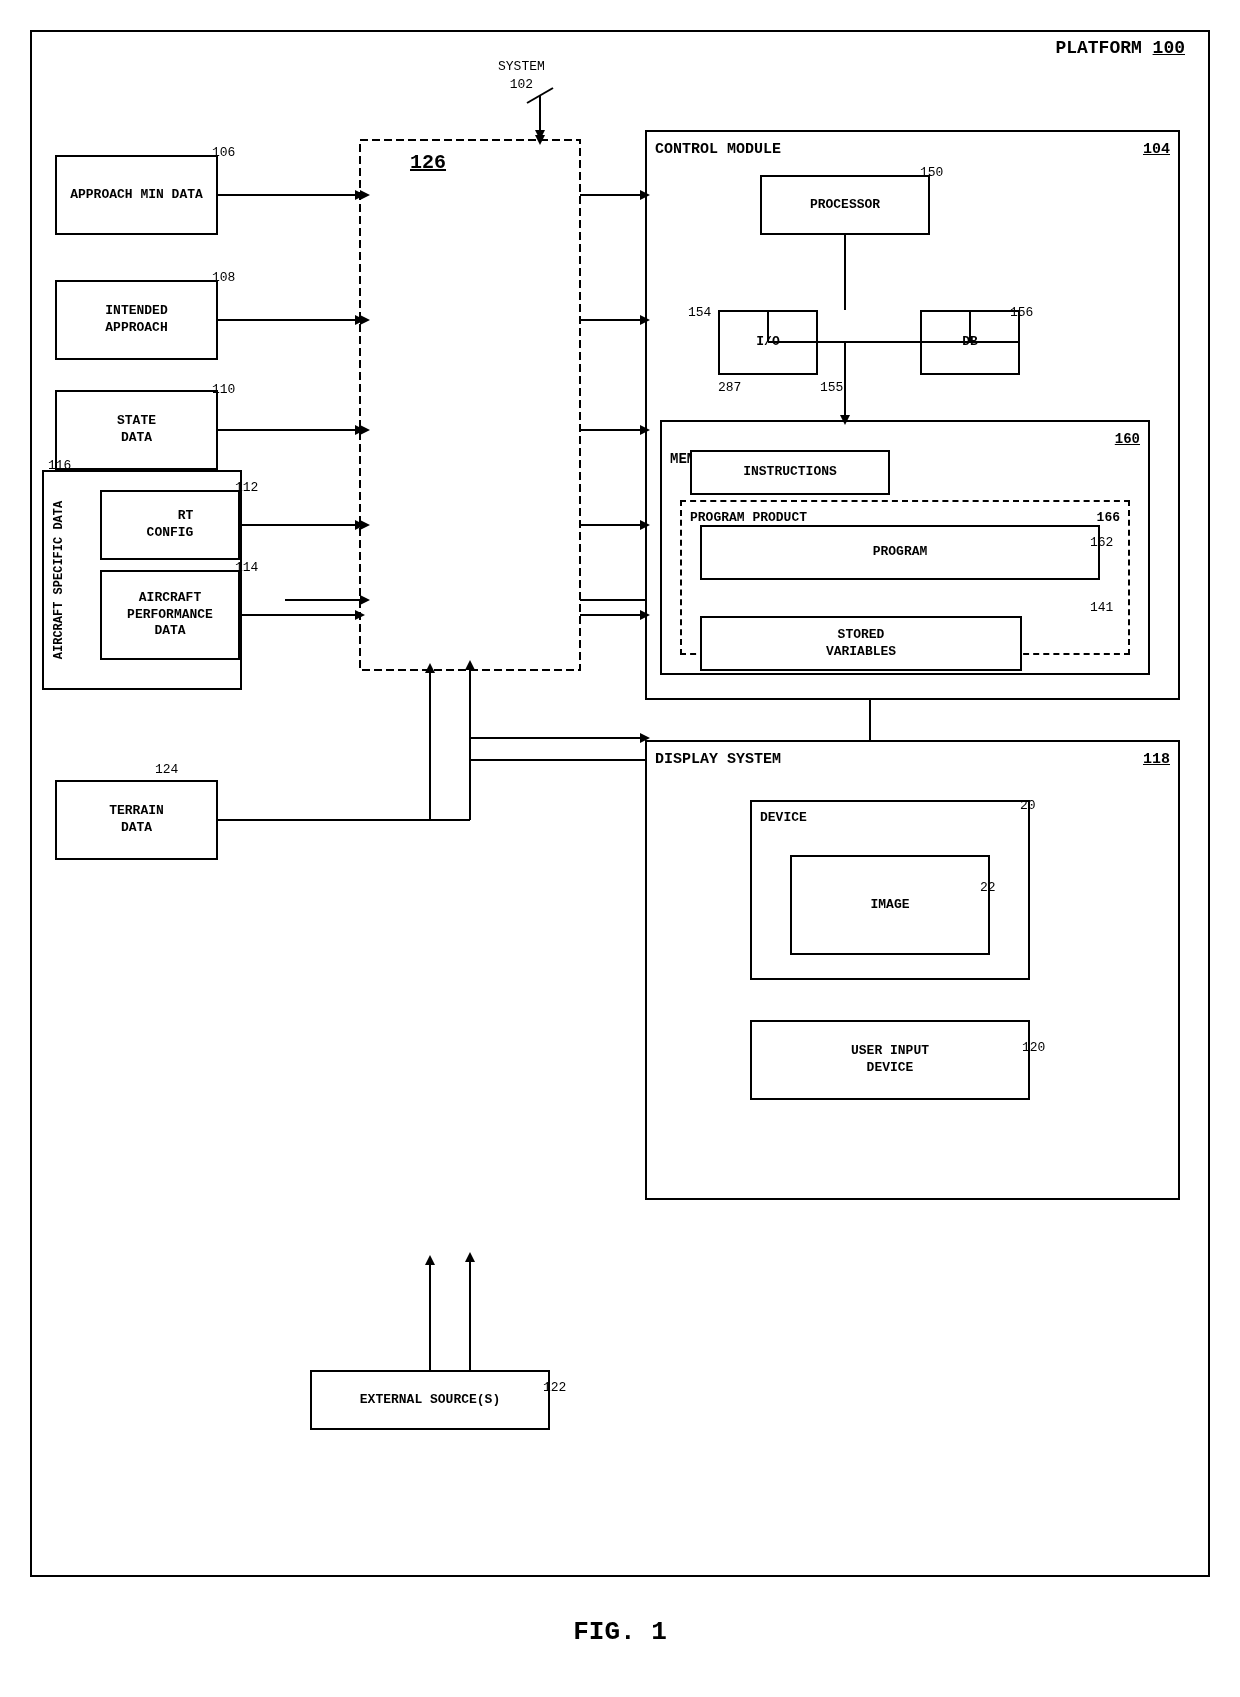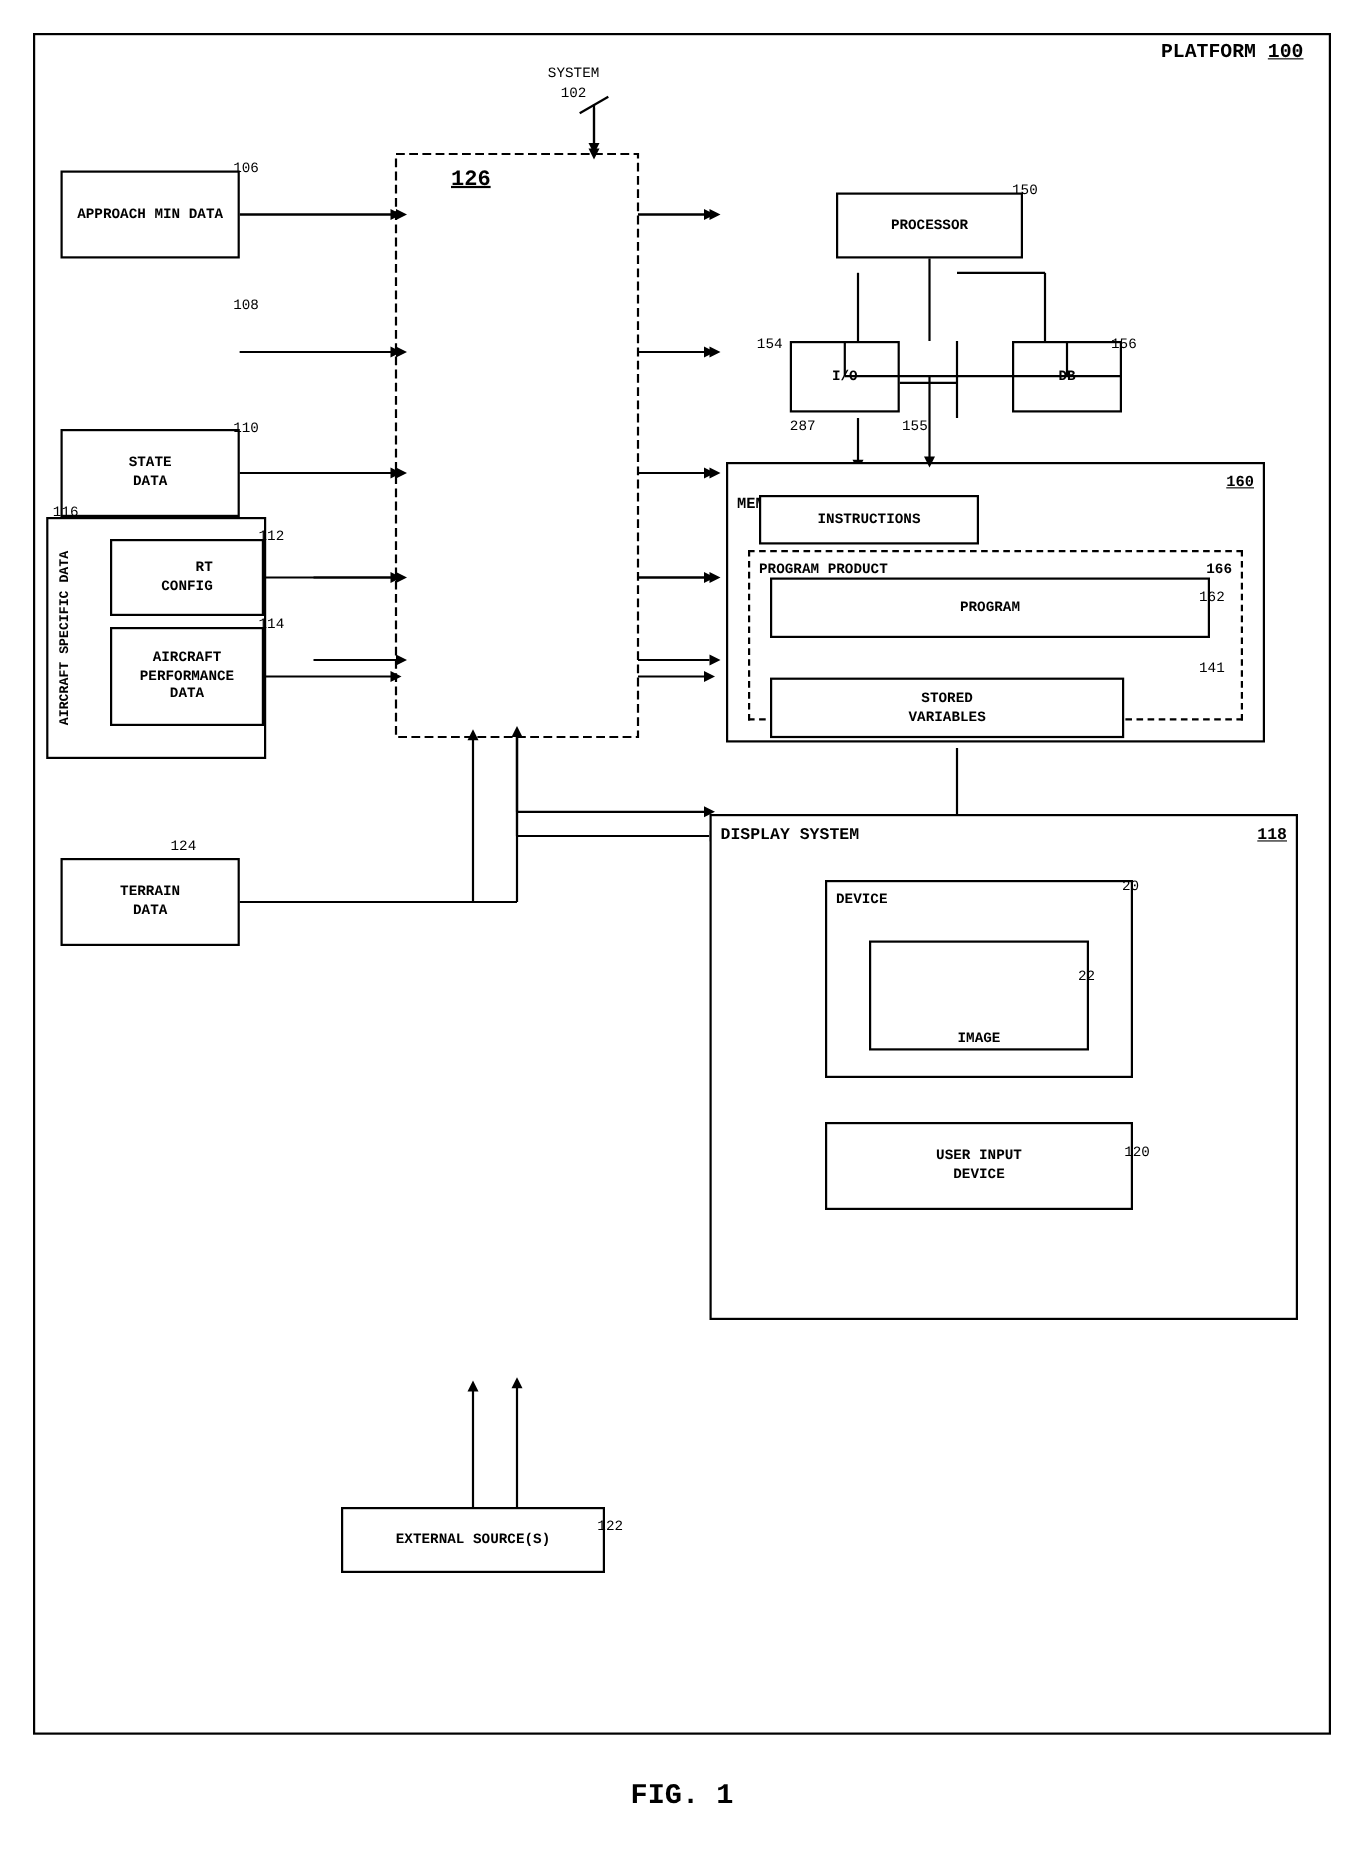--- a/index.html
+++ b/index.html
@@ -141,20 +141,23 @@
     <polygon points="465,1262 475,1262 470,1252" fill="#000"></polygon>
 
   </svg>
 
   <div class="box" style="left:55px;top:155px;width:163px;height:80px;">
     <span>APPROACH
 MIN DATA</span>
   </div>
   <div class="ref" style="left:212px;top:145px;">106</div>
 
+  <div class="box" style="left:55px;top:280px;width:163px;height:80px;">
+    <span>INTENDED<br>APPROACH</span>
+  </div>
   <div class="ref" style="left:212px;top:270px;">108</div>
 
   <div class="box" style="left:55px;top:390px;width:163px;height:80px;">
     <span>STATE<br>DATA</span>
   </div>
   <div class="ref" style="left:212px;top:382px;">110</div>
 
   <div class="box" style="left:42px;top:470px;width:200px;height:220px;padding:5px;align-items:flex-start;justify-content:flex-end;flex-direction:column;">
     <span style="writing-mode:vertical-rl;transform:rotate(180deg);font-size:12px;position:absolute;left:8px;top:50%;transform:translateX(0) translateY(-50%) rotate(180deg);white-space:nowrap;">AIRCRAFT SPECIFIC DATA</span>
   </div>
@@ -168,20 +171,26 @@
   <div class="box" style="left:100px;top:570px;width:140px;height:90px;">
     <span>AIRCRAFT<br>PERFORMANCE<br>DATA</span>
   </div>
   <div class="ref" style="left:235px;top:560px;">114</div>
 
   <div class="box" style="left:55px;top:780px;width:163px;height:80px;">
     <span>TERRAIN<br>DATA</span>
   </div>
   <div class="ref" style="left:155px;top:762px;">124</div>
 
+  <div class="box" style="left:645px;top:130px;width:535px;height:570px;align-items:flex-start;justify-content:flex-start;padding:8px;flex-direction:column;">
+    <div style="width:100%;display:flex;justify-content:space-between;align-items:flex-start;">
+      <span style="font-size:15px;">CONTROL MODULE</span>
+      <span style="font-size:15px;text-decoration:underline;">104</span>
+    </div>
+  </div>
 
   <div class="box" style="left:760px;top:175px;width:170px;height:60px;">
     <span>PROCESSOR</span>
   </div>
   <div class="ref" style="left:920px;top:165px;">150</div>
 
   <div class="box" style="left:718px;top:310px;width:100px;height:65px;">
     <span>I/O</span>
   </div>
   <div class="ref" style="left:688px;top:305px;">154</div>
@@ -226,21 +235,21 @@
       <span style="font-size:15px;">DISPLAY SYSTEM</span>
       <span style="font-size:15px;text-decoration:underline;">118</span>
     </div>
   </div>
 
   <div class="box" style="left:750px;top:800px;width:280px;height:180px;align-items:flex-start;justify-content:flex-start;padding:8px;flex-direction:column;">
     <span style="font-size:13px;">DEVICE</span>
   </div>
   <div class="ref" style="left:1020px;top:798px;">20</div>
 
-  <div class="box" style="left:790px;top:855px;width:200px;height:100px;align-items:flex-end;">
+  <div class="box" style="left:790px;top:855px;width:200px;height:100px;">
     <span>IMAGE</span>
   </div>
   <div class="ref" style="left:980px;top:880px;">22</div>
 
   <div class="box" style="left:750px;top:1020px;width:280px;height:80px;">
     <span>USER INPUT<br>DEVICE</span>
   </div>
   <div class="ref" style="left:1022px;top:1040px;">120</div>
 
   <div class="box" style="left:310px;top:1370px;width:240px;height:60px;">

